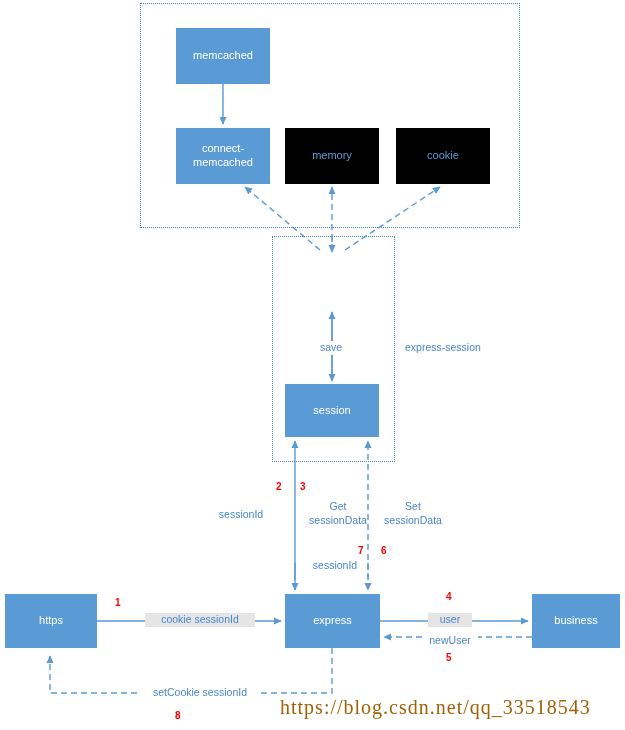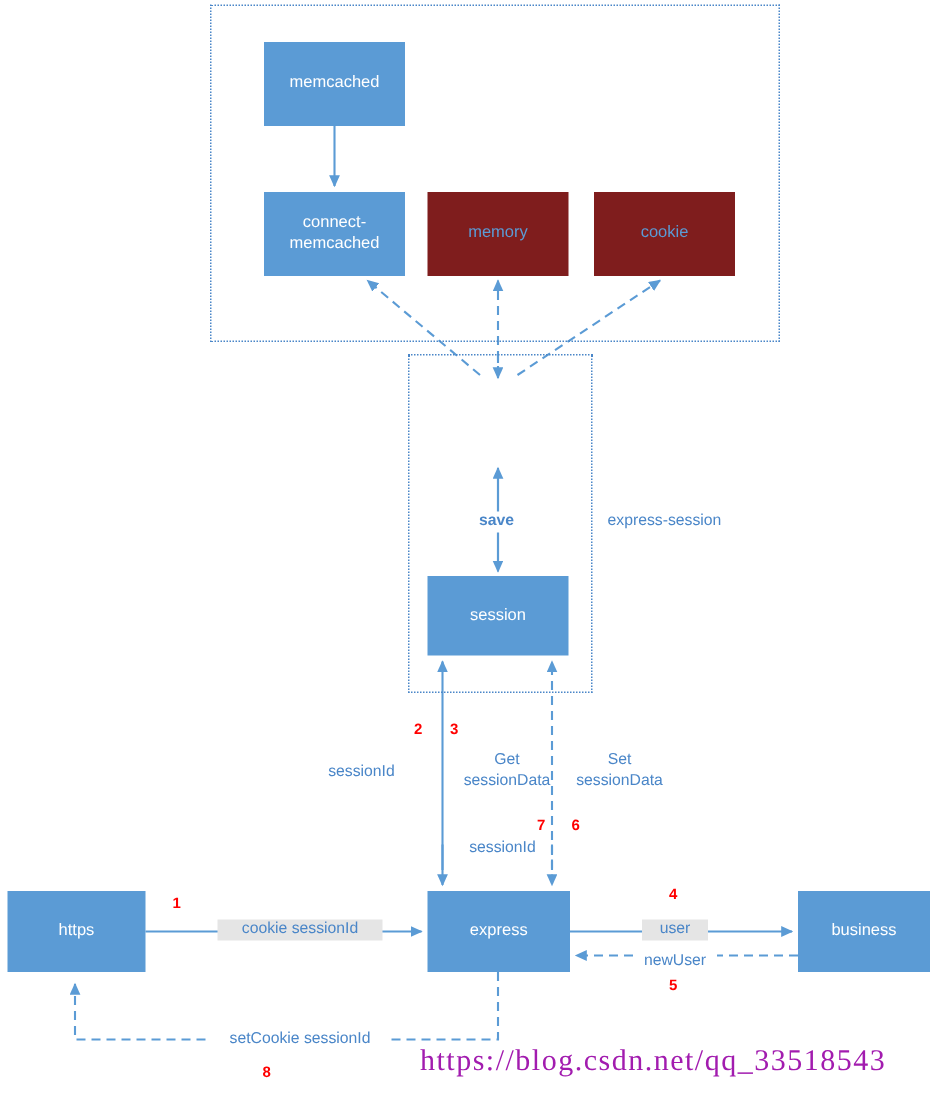--- a/index.html
+++ b/index.html
@@ -9,40 +9,40 @@
   }
   #canvas{position:absolute;left:0;top:0;width:625px;height:730px;}
   svg.layer{position:absolute;left:0;top:0;width:625px;height:730px;pointer-events:none;}
 
   
   .node{
     position:absolute;display:flex;align-items:center;justify-content:center;
     text-align:center;line-height:1.25;box-sizing:border-box;
   }
   .node.solid{background:#5B9BD5;color:#ffffff;font-size:11px;}
-  .node.light{background:#7f1d1d;color:#5B9BD5;font-size:11px;}
+  .node.light{background:#000000;color:#5B9BD5;font-size:11px;}
 
   
   .group-frame{
     position:absolute;box-sizing:border-box;
     border:1px dotted #4A86C8;background:transparent;
   }
 
   
   .lbl{
     position:absolute;color:#4A86C8;font-size:10.5px;line-height:1.3;
     white-space:pre;text-align:center;
   }
   .lbl.left{text-align:left;}
   .num{
     position:absolute;color:#FF0000;font-size:10px;font-weight:bold;
     line-height:1;
   }
   .watermark{
-    position:absolute;color:#a21caf;font-size:20px;
+    position:absolute;color:#a16207;font-size:20px;
     font-family:"Liberation Serif","DejaVu Serif",serif;
     letter-spacing:1px;white-space:nowrap;
   }
 </style>
 </head>
 <body>
 
 <div id="canvas">
 
   <svg class="layer" viewBox="0 0 625 730">
@@ -119,21 +119,21 @@
   </div>
 
   <div class="node solid" style="left:532px;top:594px;width:88px;height:54px;">
     <span>business</span>
   </div>
 
   <div class="node solid" style="left:285px;top:594px;width:95px;height:54px;">
     <span>express</span>
   </div>
 
-  <div class="lbl" style="left:306px;top:341px;width:50px;background:#fff;font-weight:bold;">save</div>
+  <div class="lbl" style="left:306px;top:341px;width:50px;background:#fff;">save</div>
 
   <div class="lbl left" style="left:405px;top:341px;width:100px;">express-session</div>
 
   <div class="lbl" style="left:206px;top:508px;width:70px;">sessionId</div>
 
   <div class="lbl" style="left:300px;top:500px;width:76px;">Get
 sessionData</div>
 
   <div class="lbl" style="left:375px;top:500px;width:76px;">Set
 sessionData</div>

